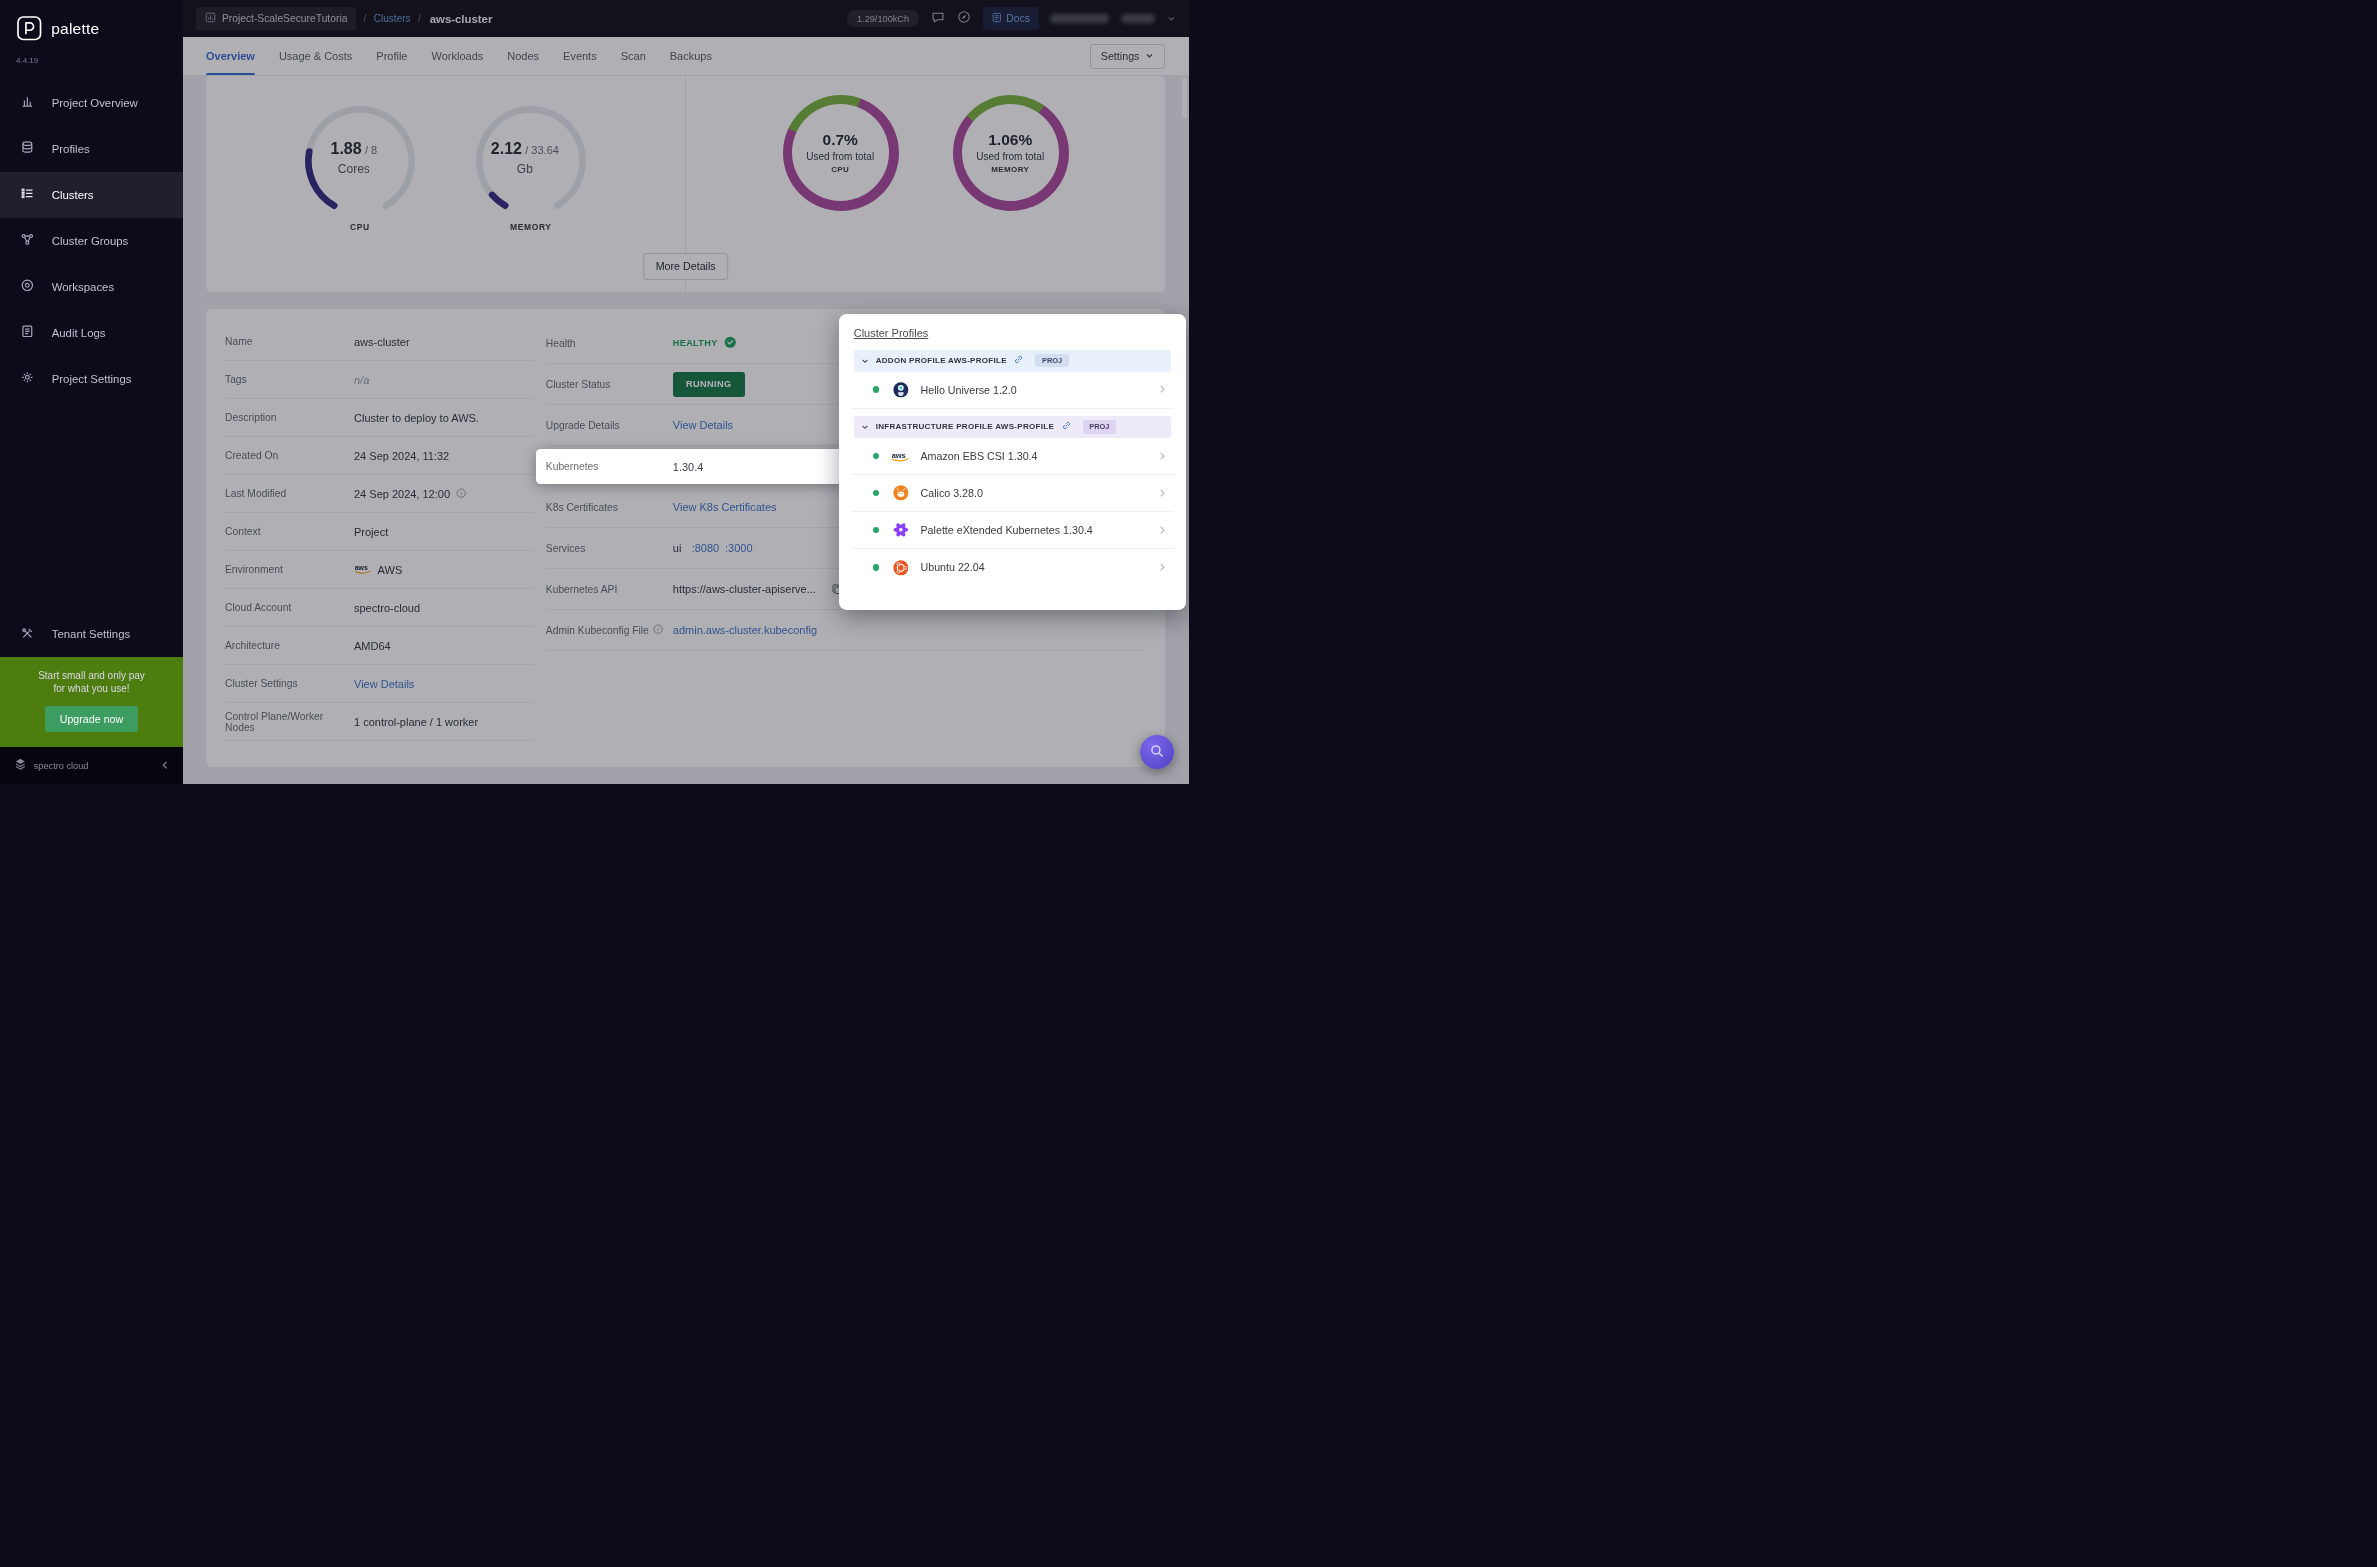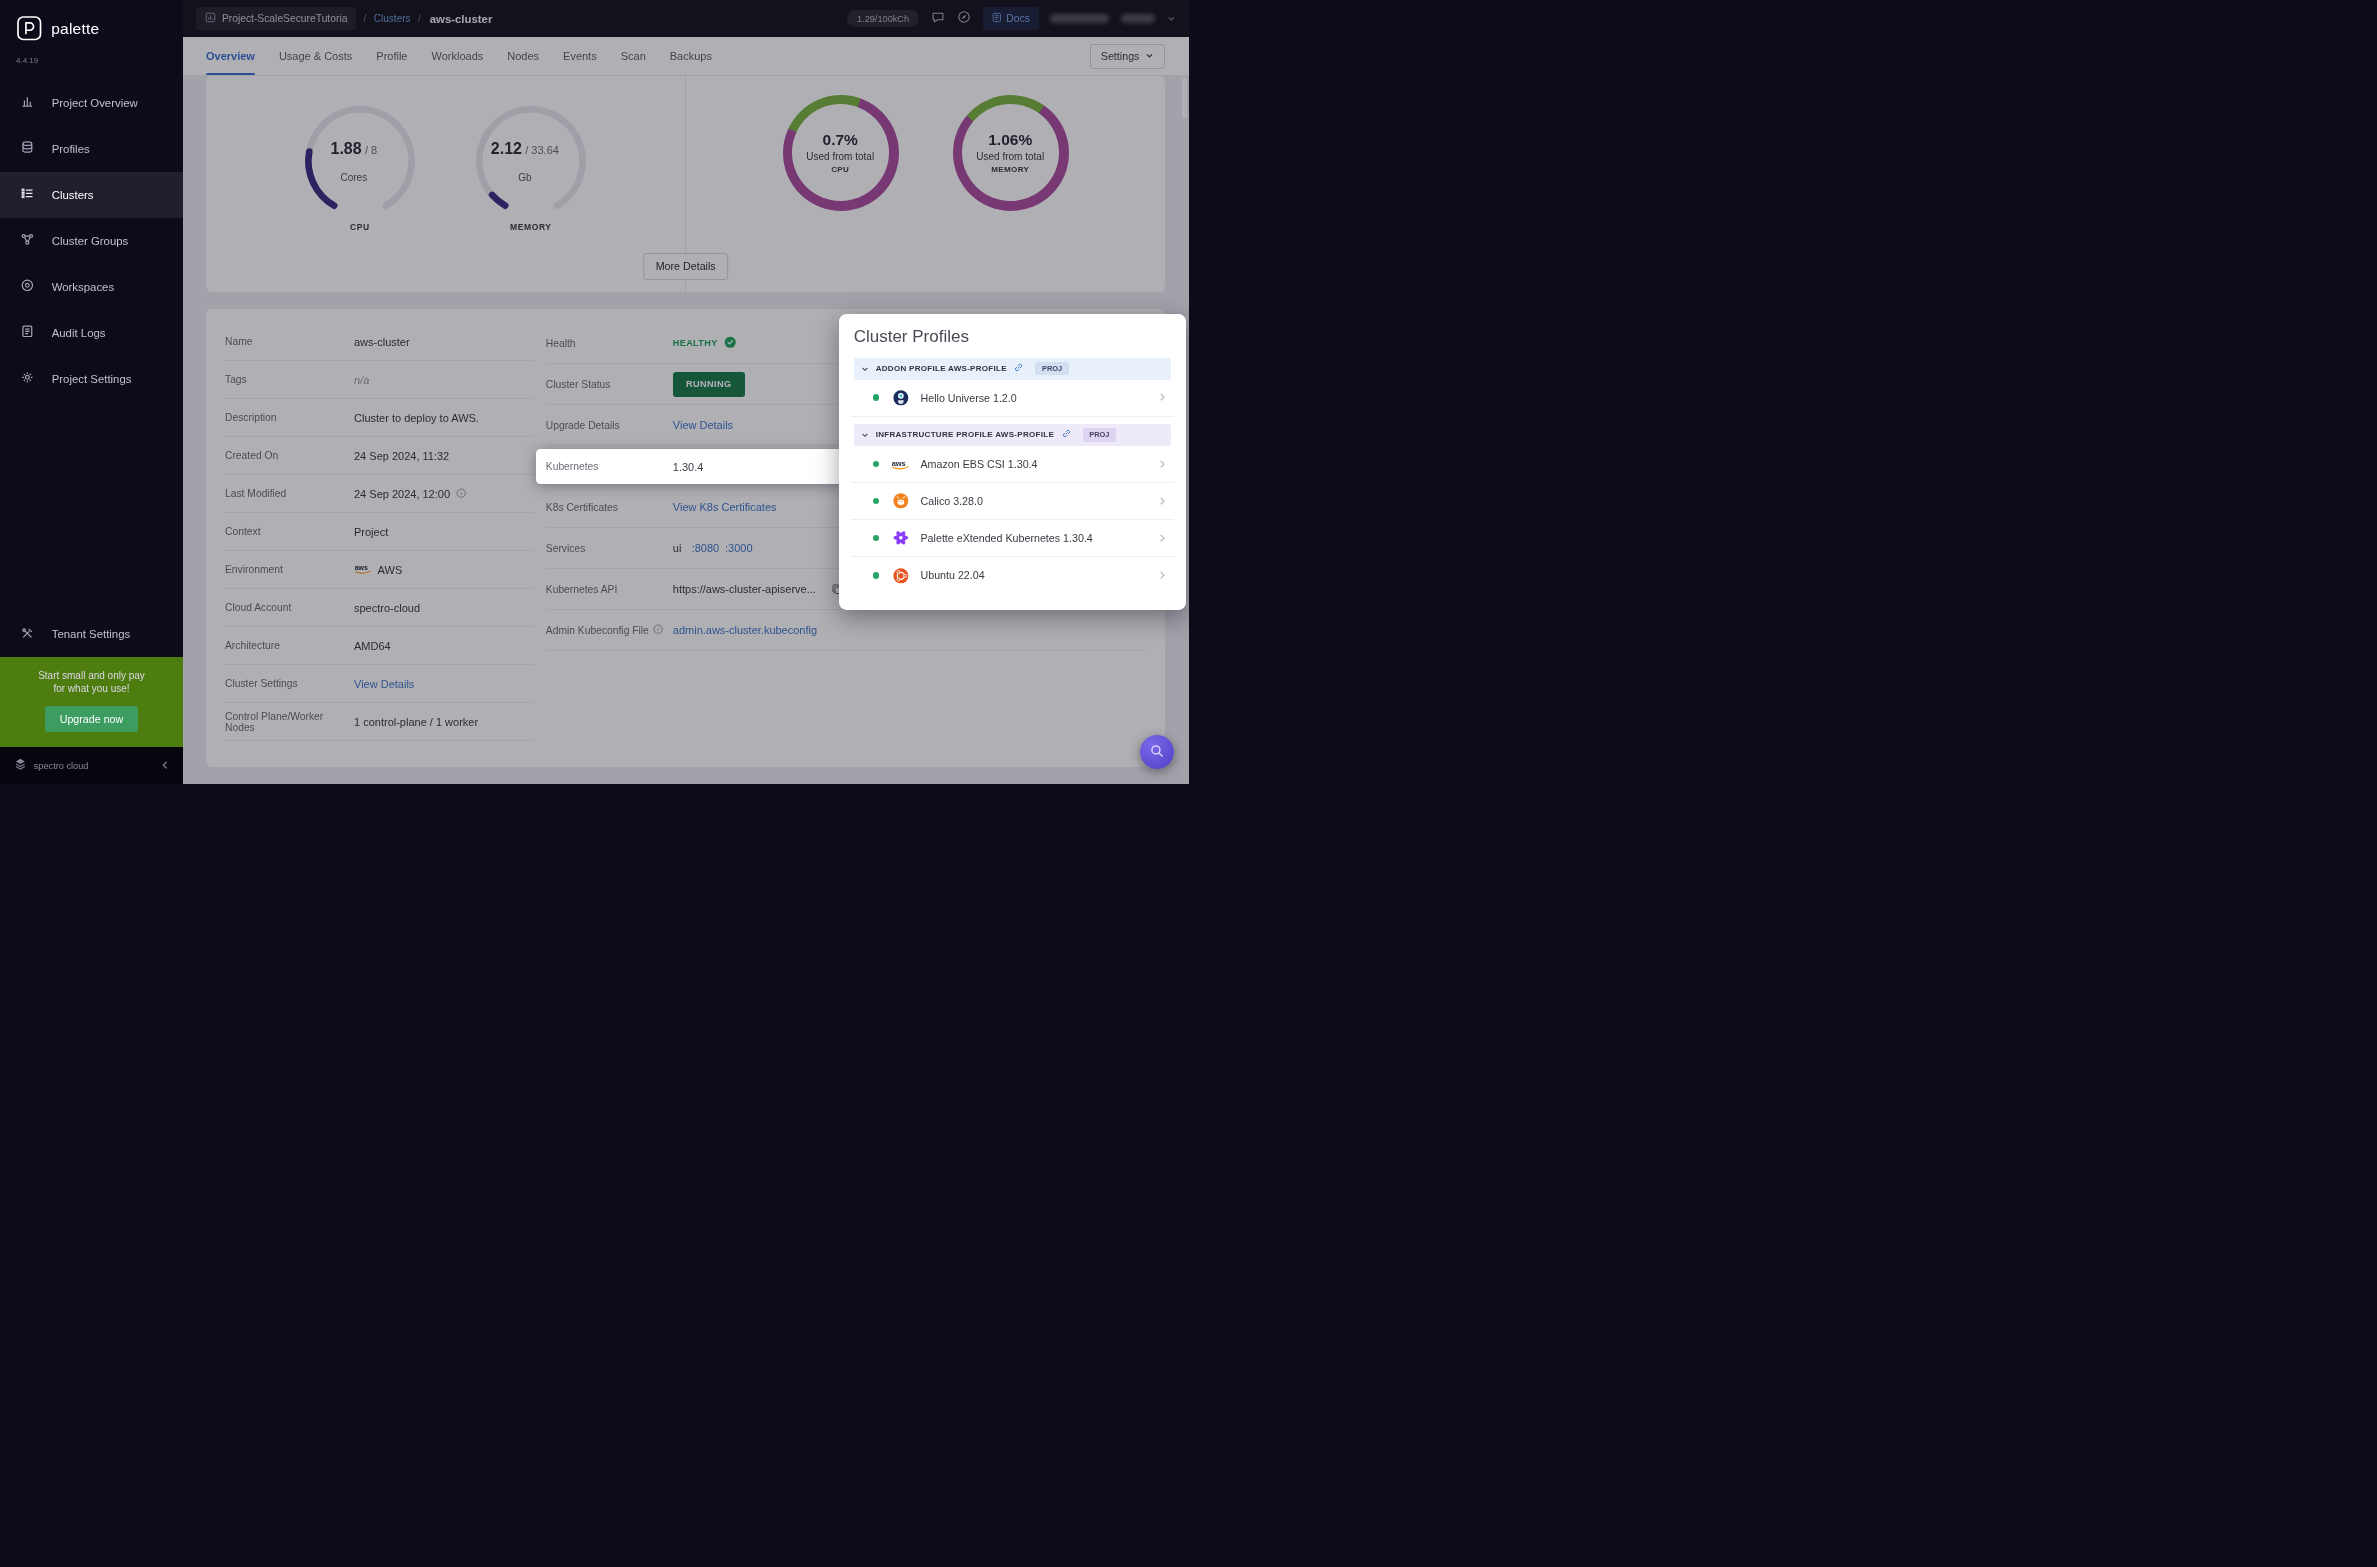--- a/index.html
+++ b/index.html
@@ -46,21 +46,21 @@
   .card { background:#fff; border-radius:5.9px; }
 
   
   .metrics-card { height:216px; display:flex; position:relative; }
   .m-left { width:50%; border-right:0.7px solid #e7e7ec; display:flex; justify-content:center; gap:53px; padding-top:26.5px; }
   .m-right { width:50%; display:flex; justify-content:center; gap:52px; padding-top:10.3px; }
   .gauge { width:118px; text-align:center; position:relative; }
   .gauge-text { position:absolute; top:38px; left:0; right:12px; }
   .g-val { font-size:16px; font-weight:bold; color:#2f2f3a; }
   .g-total { font-size:11px; color:#6d6d78; }
-  .g-unit { font-size:10px; color:#55555f; margin-top:14px; }
+  .g-unit { font-size:12px; color:#55555f; margin-top:4px; }
   .g-label { font-size:8.5px; font-weight:bold; color:#3a3a44; letter-spacing:0.6px; margin-top:-1.5px; }
   .donut-wrap { width:118px; text-align:center; position:relative; padding-top:8.8px; }
   .donut { position:relative; width:116px; height:116px; border-radius:50%; margin:0 auto; }
   .donut.cpu { background:conic-gradient(from -65deg, #7cb342 0deg 85deg, #ad4fa0 85deg 360deg); }
   .donut.mem { background:conic-gradient(from -50deg, #7cb342 0deg 85deg, #ad4fa0 85deg 360deg); }
   .donut::after { content:""; position:absolute; inset:9.6px; background:#fff; border-radius:50%; }
   .donut-text { position:absolute; top:8.8px; left:0.7px; width:116px; height:116px; display:flex; flex-direction:column; align-items:center; justify-content:center; gap:1.5px; z-index:1; }
   .d-pct { font-size:15.5px; font-weight:bold; color:#2f2f3a; }
   .d-cap { font-size:10px; color:#3a3a44; }
   .d-label { font-size:8px; font-weight:bold; color:#3a3a44; letter-spacing:0.4px; margin-top:2.2px; }
@@ -79,21 +79,21 @@
   .muted { color:#9a9aa2; font-style:italic; }
   a.link { color:#4077c8; text-decoration:none; font-size:11px; }
   .healthy { color:#21a65f; font-size:9.2px; font-weight:bold; letter-spacing:0.3px; display:flex; align-items:center; gap:5.9px; }
   .running { background:#1d7c4c; color:#fff; font-size:9.2px; font-weight:bold; letter-spacing:0.4px; padding:7.4px 13.2px; border-radius:2.9px; border:none; cursor:pointer; font-family:inherit; }
   .spotlight { position:relative; z-index:60; background:#fff; border-radius:4.4px; box-shadow:0 2.2px 13.2px rgba(10,8,24,.35); margin:2.9px 0 2.9px -9.6px; padding-left:9.6px; width:309px; height:35px !important; border-bottom:none; }
   .copy-btn { margin-left:7.4px; background:none; border:none; cursor:pointer; display:flex; padding:1.5px; }
   .svc-prefix { margin-right:4.4px; }
 
   
   .profiles-card { position:absolute; left:656px; top:314px; width:347px; height:296px; background:#fff; border-radius:7.4px; box-shadow:0 7.4px 25px rgba(10,8,24,.38); z-index:60; padding:11.8px 11.8px 0; }
-  .pp-title { font-size:17px; color:#4a4a55; margin:1.5px 0 10.3px 2.9px; }
+  .pp-title { font-size:11px; color:#4a4a55; margin:1.5px 0 10.3px 2.9px;text-decoration:underline; }
   .pp-header { height:22px; border-radius:2.2px; display:flex; align-items:center; gap:6.6px; padding:0 7.4px; margin:0 2.9px; cursor:pointer; }
   .pp-header.addon { background:#e8f0fb; }
   .pp-header.infra { background:#efeafa; margin-top:7.4px; }
   .pp-header-text { font-size:8px; font-weight:bold; color:#33333d; letter-spacing:0.3px; }
   .pp-badge { font-size:7.4px; font-weight:bold; border-radius:2.2px; padding:2.2px 6.6px; margin-left:4.4px; }
   .addon .pp-badge { background:#d3def1; color:#3f4a63; }
   .infra .pp-badge { background:#ded4f2; color:#4a4161; }
   .pp-item { height:37px; display:flex; align-items:center; padding:0 7.4px 0 22px; border-bottom:0.7px solid #efeff3; cursor:pointer; }
   .pp-item.last { border-bottom:none; }
   .pp-dot { width:6.6px; height:6.6px; border-radius:50%; background:#27a567; margin-right:11.8px; flex-shrink:0; }

